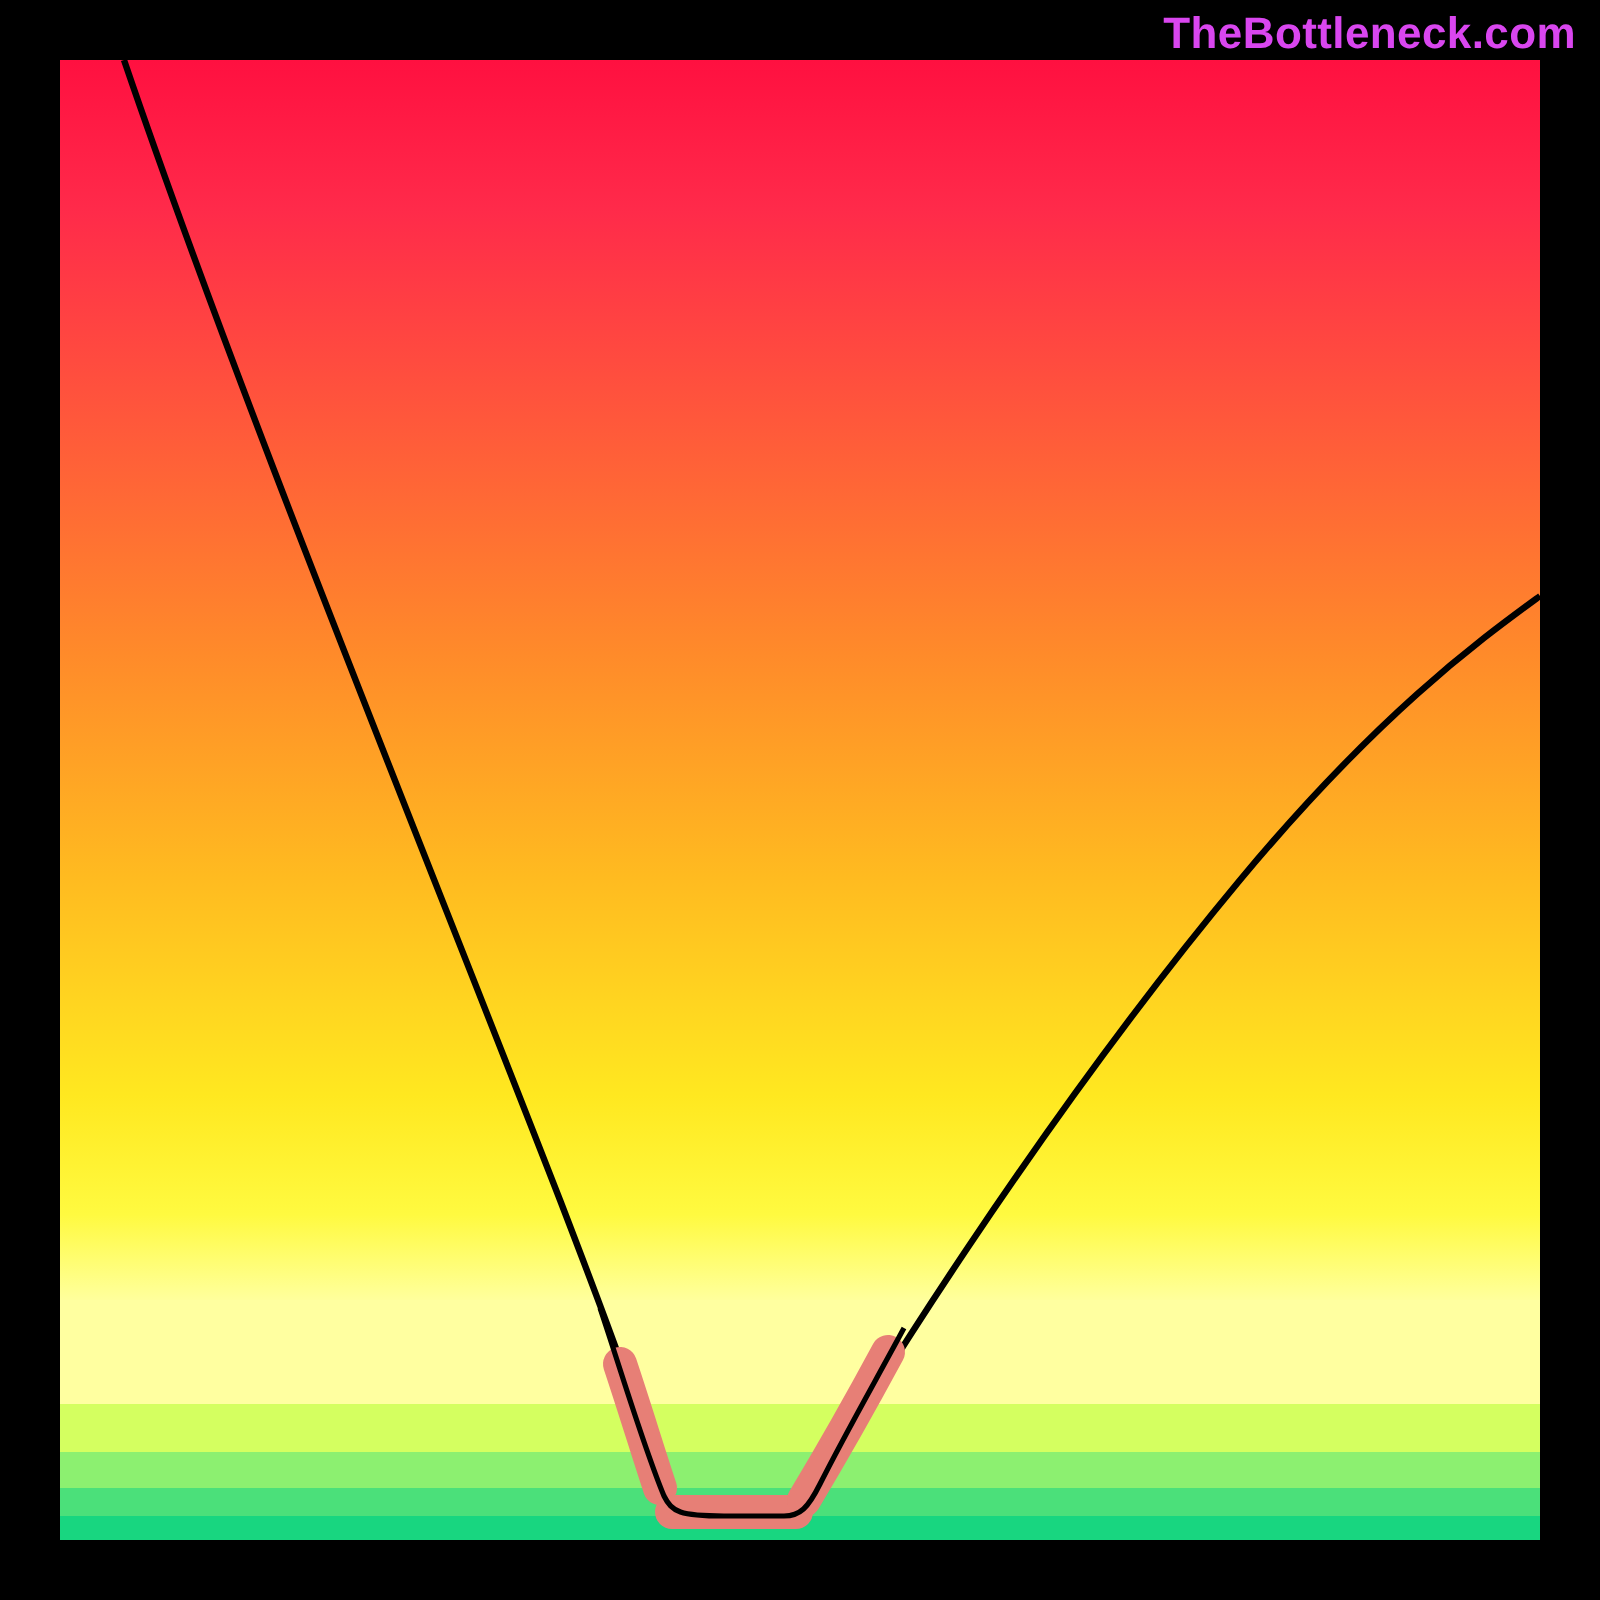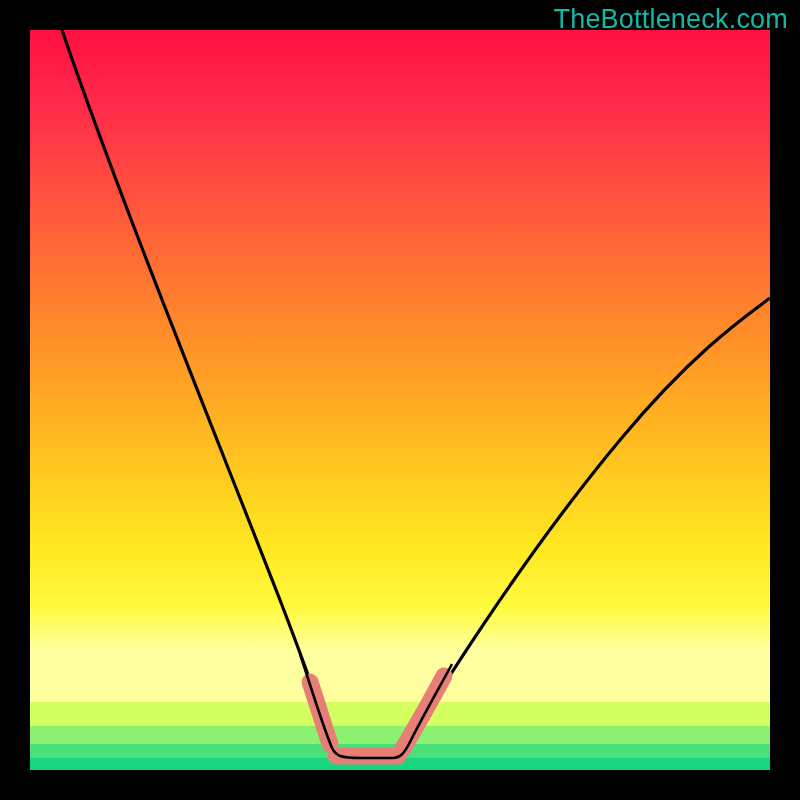--- a/index.html
+++ b/index.html
@@ -16,23 +16,23 @@
     left: 0;
     top: 0;
     width: 800px;
     height: 800px;
     background: #000;
   }
   .watermark {
     position: absolute;
     top: 4px;
     right: 12px;
-    color: #14b8a6;
-    font-size: 27px;
-    font-weight: 400;
+    color: #d946ef;
+    font-size: 22px;
+    font-weight: 700;
     letter-spacing: 0.2px;
     user-select: none;
   }
   svg {
     position: absolute;
     left: 0;
     top: 0;
   }
 </style>
 </head>

